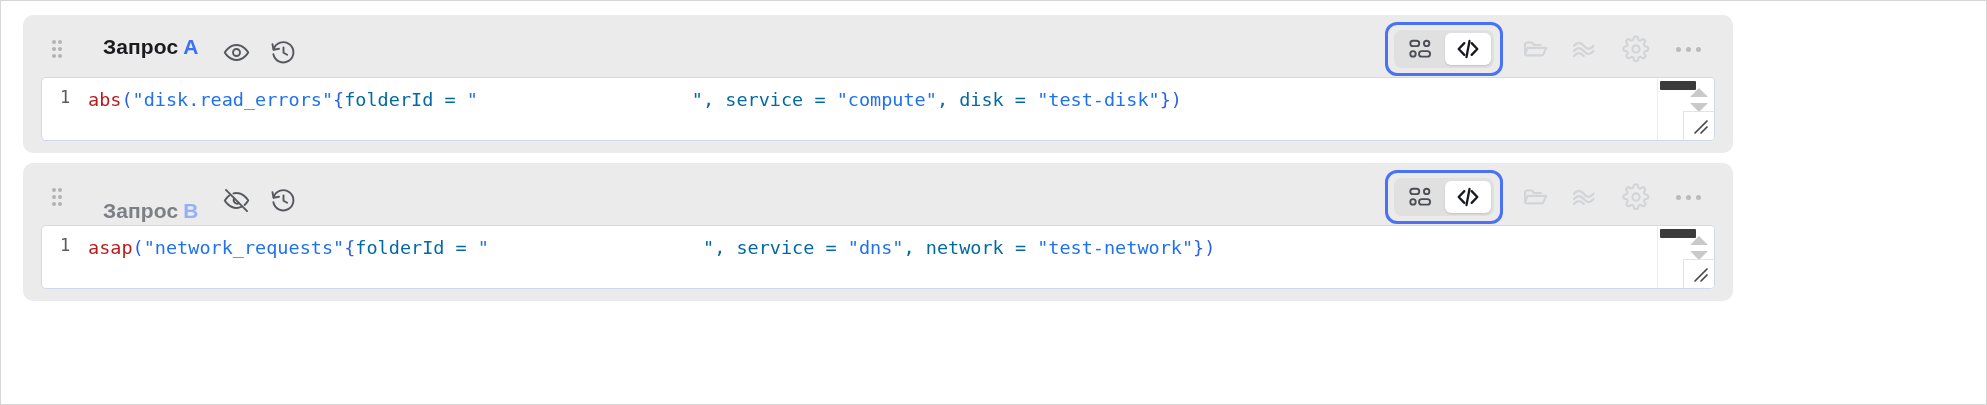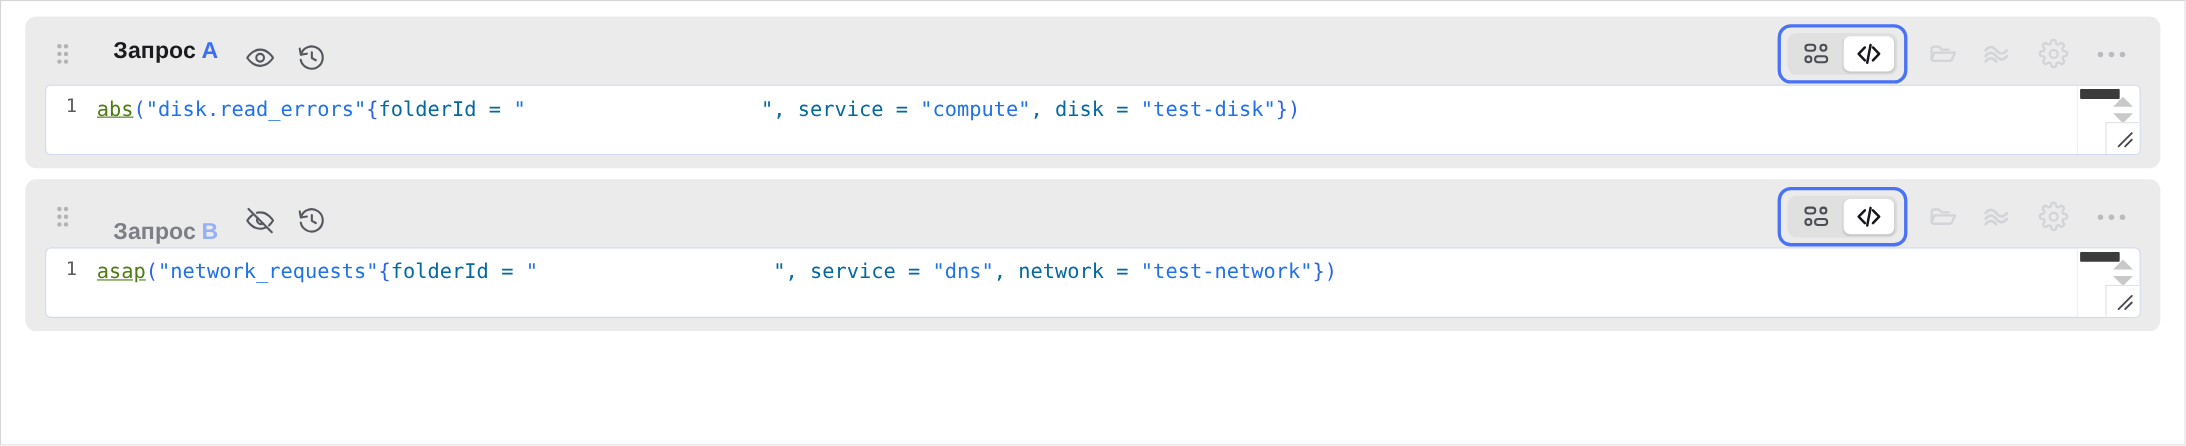--- a/index.html
+++ b/index.html
@@ -20,21 +20,21 @@
     height: 405px;
     background: #ffffff;
     box-sizing: border-box;
     border: 1px solid #d6d6d6;
   }
 
   
   .query-card {
     position: absolute;
     left: 22px;
-    width: 1941px;
+    width: 1710px;
     background: #ebebeb;
     border-radius: 10px;
     box-sizing: border-box;
   }
   .query-card.card-a { top: 14px; height: 138px; }
   .query-card.card-b { top: 162px; height: 138px; }
 
   
   .card-header {
     position: relative;
@@ -176,21 +176,21 @@
   .code-area {
     flex: 1 1 auto;
     position: relative;
     padding-top: 9px;
     font-family: "DejaVu Sans Mono", monospace;
     font-size: 18.5px;
     line-height: 26px;
     white-space: pre;
     overflow: hidden;
   }
-  .tok-fn    { color: #4d7c0f; text-decoration: underline; }
+  .tok-fn    { color: #b91c1c; }
   .tok-punct { color: #2d62e8; }
   .tok-str   { color: #1f72ea; }
   .tok-plain { color: #0369a1; }
   .redacted {
     display: inline-block;
     background: #e7ecfb;
     vertical-align: baseline;
   }
   .redacted.w1 { width: 214px; }
   .redacted.w2 { width: 214px; }

